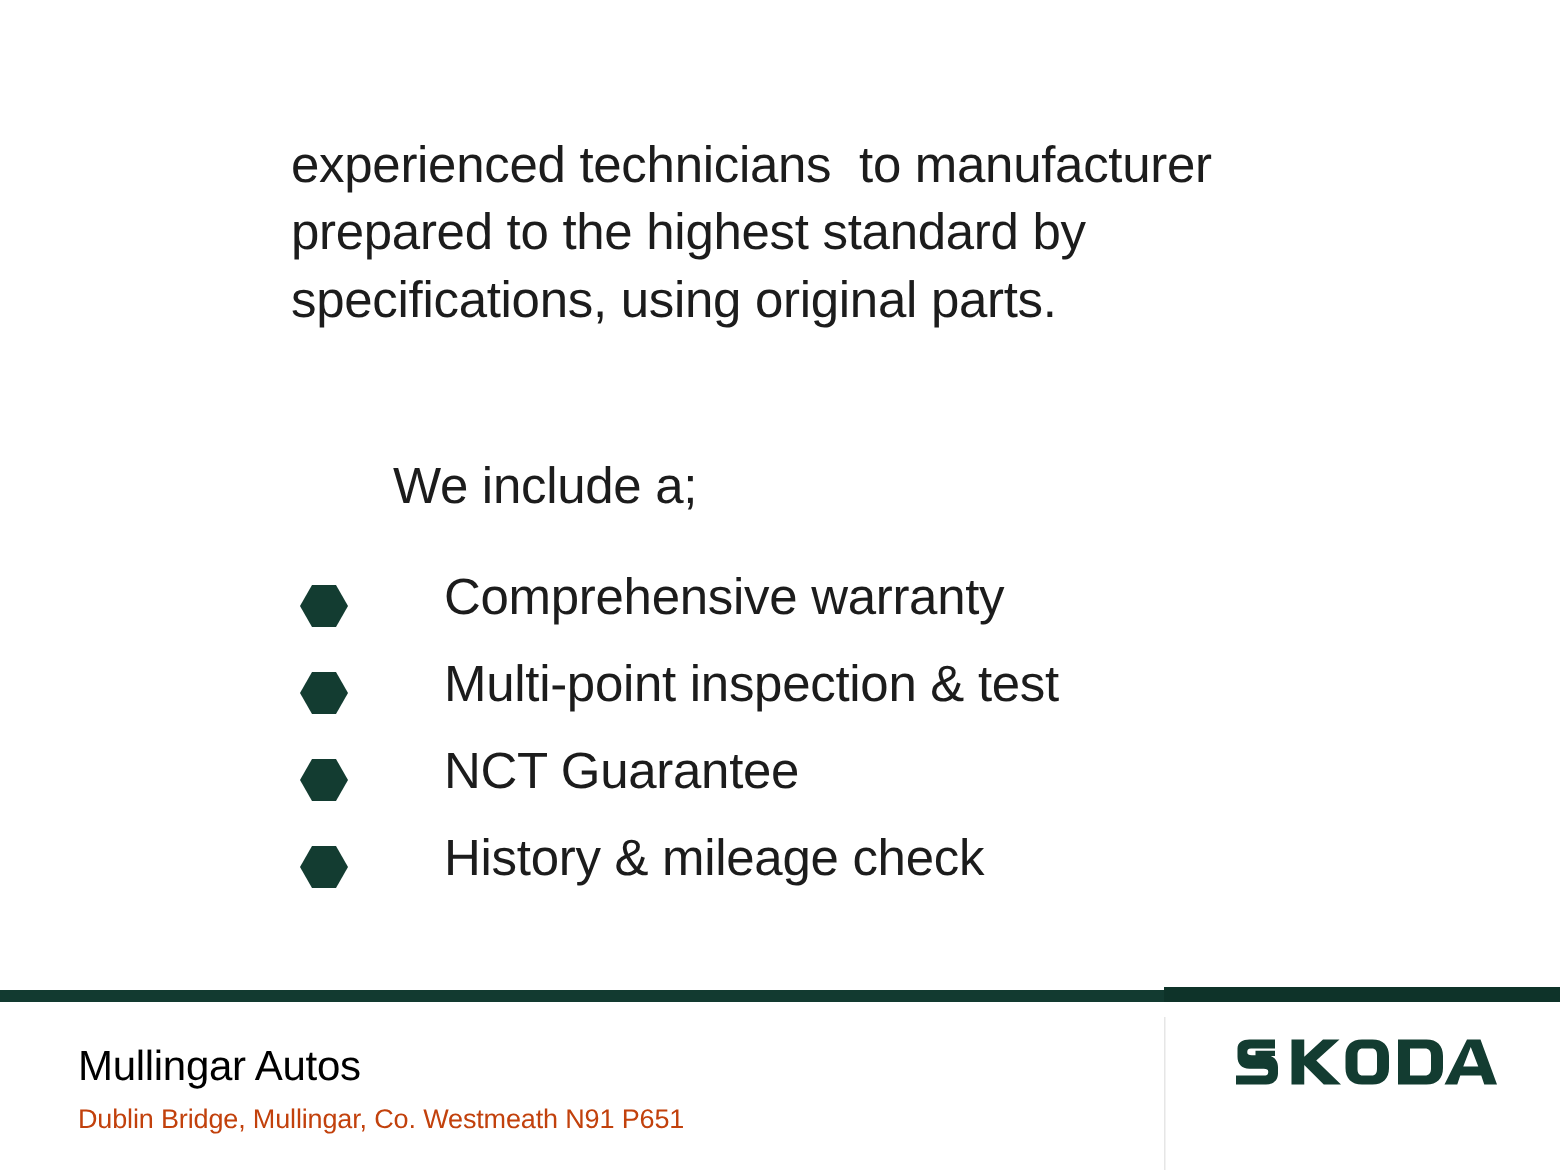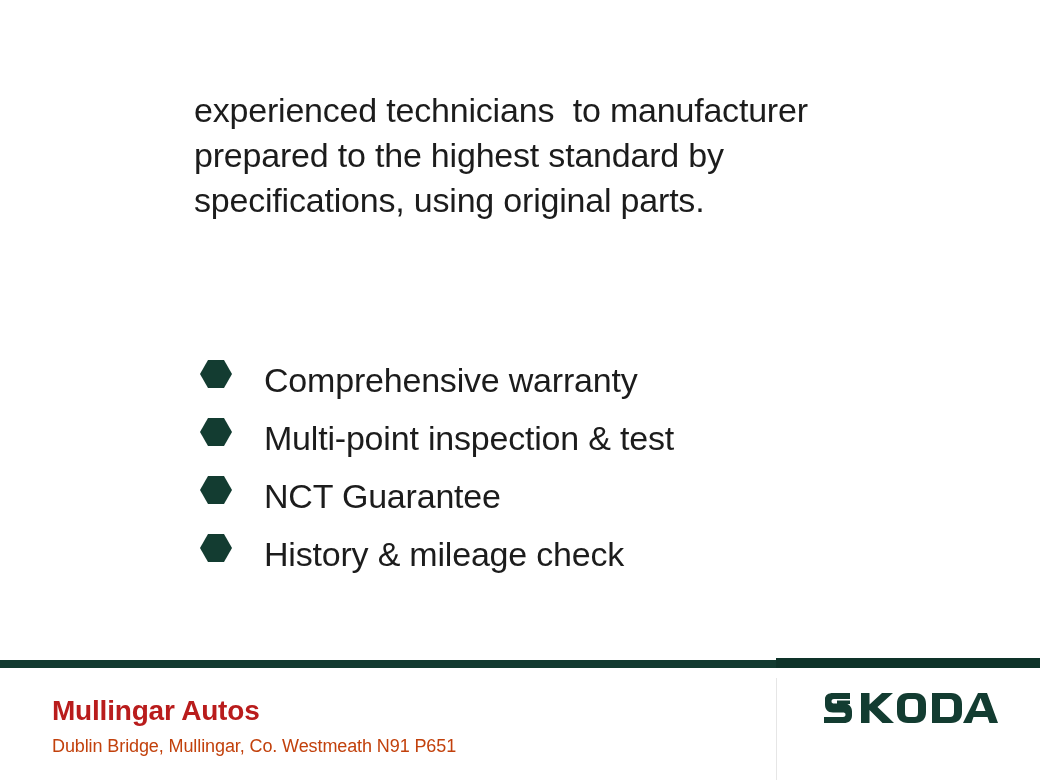--- a/index.html
+++ b/index.html
@@ -60,21 +60,22 @@
     top: 360px;
     width: 760px;
     list-style: none;
     margin: 0;
     padding: 0;
   }
   .bullet-row {
     position: relative;
     height: 58px;
     display: flex;
-    align-items: flex-start;
+    align-items: flex-end;
+    gap: 32px;
   }
   .hex-bullet {
     flex: 0 0 auto;
     width: 32px;
     height: 28px;
     margin-left: 4px;
     background: #133c31;
     clip-path: polygon(25% 0%, 75% 0%, 100% 50%, 75% 100%, 25% 100%, 0% 50%);
   }
   .bullet-label {
@@ -119,22 +120,22 @@
     width: 1px;
     height: 102px;
     background: #e6e6e6;
   }
   .dealer-name {
     position: absolute;
     left: 52px;
     top: 26px;
     font-size: 28px;
     line-height: 34px;
-    font-weight: 700;
-    color: #b91c1c;
+    font-weight: 400;
+    color: #000000;
     letter-spacing: -0.2px;
     white-space: pre;
   }
   .dealer-address {
     position: absolute;
     left: 52px;
     top: 66px;
     font-size: 18px;
     line-height: 24px;
     font-weight: 400;
@@ -161,20 +162,21 @@
 <body>
 
 <div id="page">
 
   <div class="headline">
     <span class="hl-line">experienced technicians  to manufacturer</span>
     <span class="hl-line">prepared to the highest standard by</span>
     <span class="hl-line">specifications, using original parts.</span>
   </div>
 
+  <div class="include-lead">We include a;</div>
 
   <ul class="bullet-list">
     <li class="bullet-row">
       <span class="hex-bullet"></span>
       <span class="bullet-label">Comprehensive warranty</span>
     </li>
     <li class="bullet-row">
       <span class="hex-bullet"></span>
       <span class="bullet-label">Multi-point inspection &amp; test</span>
     </li>

